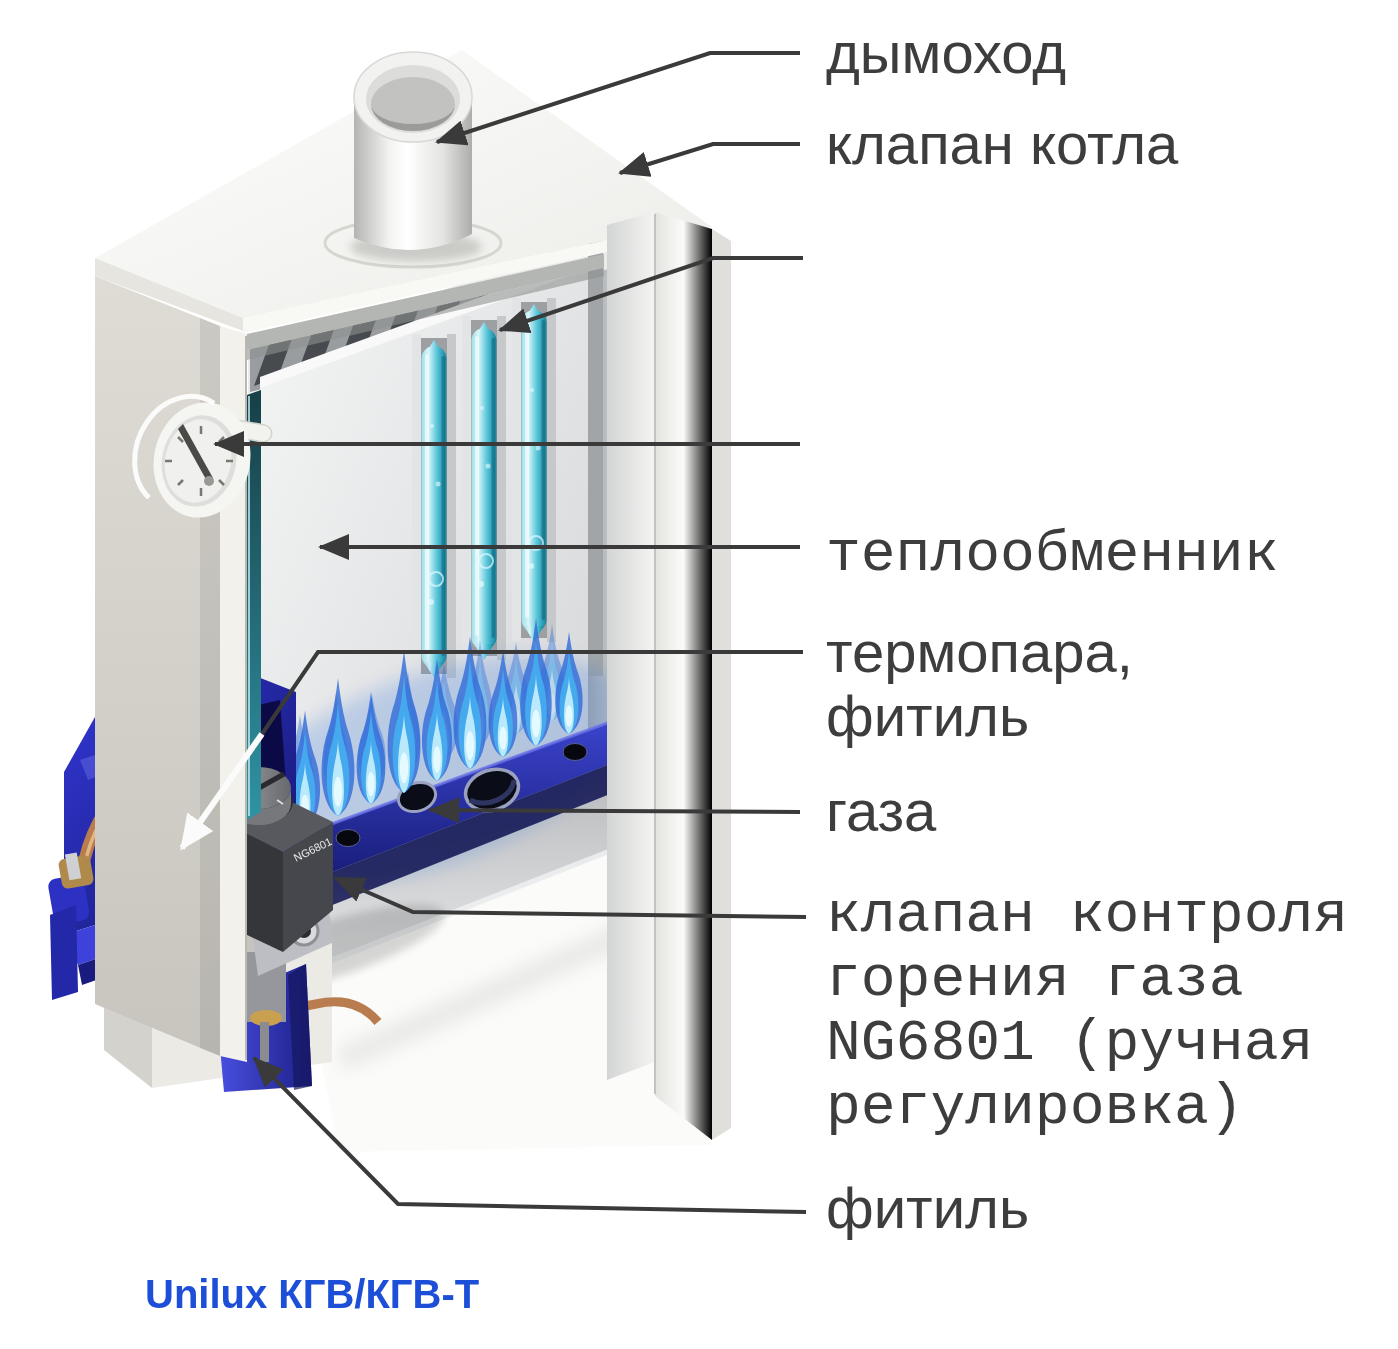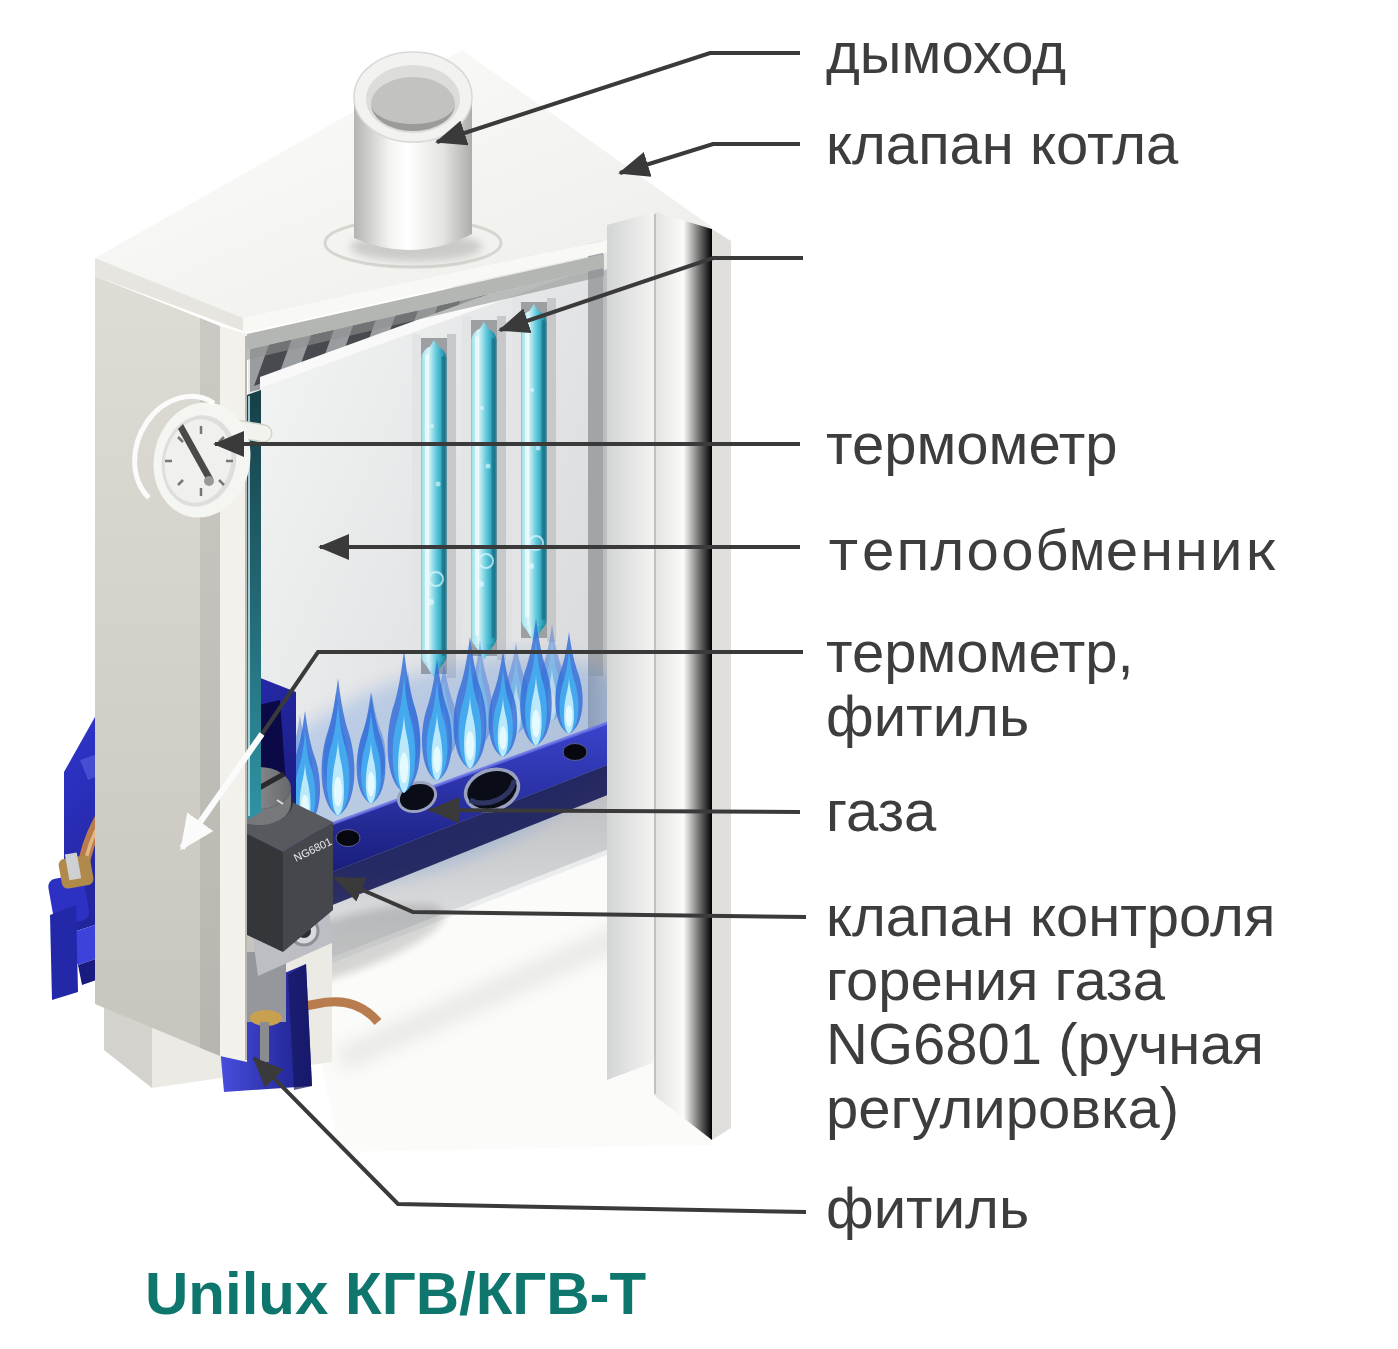--- a/index.html
+++ b/index.html
@@ -13,25 +13,25 @@
     font-size:58px;line-height:64px;color:#3d3d3d;
     white-space:pre-line;letter-spacing:0;
   }
   .label.l-chimney{top:21px;text-align:right;}
   .label.l-casing{top:112px;}
   .label.l-coolant{top:226px;}
   .label.l-thermometer{top:412px;}
   .label.l-heatexchanger{top:523px;font-family:Liberation Mono, monospace;}
   .label.l-thermocouple{top:620px;}
   .label.l-horns{top:779px;}
-  .label.l-valve{top:884px;}
+  .label.l-valve{top:884px;font-family:Liberation Mono, monospace;}
   .label.l-burner{top:1176px;}
   .product-title{
     position:absolute;left:145px;top:1258px;
-    font-size:60px;line-height:72px;font-weight:bold;color:#0f766e;
+    font-size:40px;line-height:72px;font-weight:bold;color:#1d4ed8;
   }
 </style>
 </head>
 <body>
 
 <div id="stage">
 
   <svg id="illustration" width="1398" height="1349" viewBox="0 0 1398 1349">
     <defs>
       <linearGradient id="lidGrad" x1="0" y1="0" x2="1" y2="1">
@@ -330,23 +330,22 @@
       <path d="M803,652 L318,652 L262,734"></path>
       <path d="M800,812 L430,810" marker-end="url(#arrowDark)"></path>
       <path d="M806,917 L413,912 L335,878" marker-end="url(#arrowDark)"></path>
       <path d="M806,1212 L398,1204 L254,1058" marker-end="url(#arrowDark)"></path>
       <path d="M262,734 L182,848" stroke="#fbfbfb" stroke-width="6" marker-end="url(#arrowWhite)"></path>
     </g>
   </svg>
 
   <div class="label l-chimney">дымоход</div>
   <div class="label l-casing">клапан котла</div>
-  <div class="label l-thermometer">термометр</div>
   <div class="label l-heatexchanger">теплообменник</div>
-  <div class="label l-thermocouple">термометр,
+  <div class="label l-thermocouple">термопара,
 фитиль</div>
   <div class="label l-horns">газа</div>
   <div class="label l-valve">клапан контроля
 горения газа
 NG6801 (ручная
 регулировка)</div>
   <div class="label l-burner">фитиль</div>
 
   <div class="product-title">Unilux КГВ/КГВ-Т</div>
 </div>

